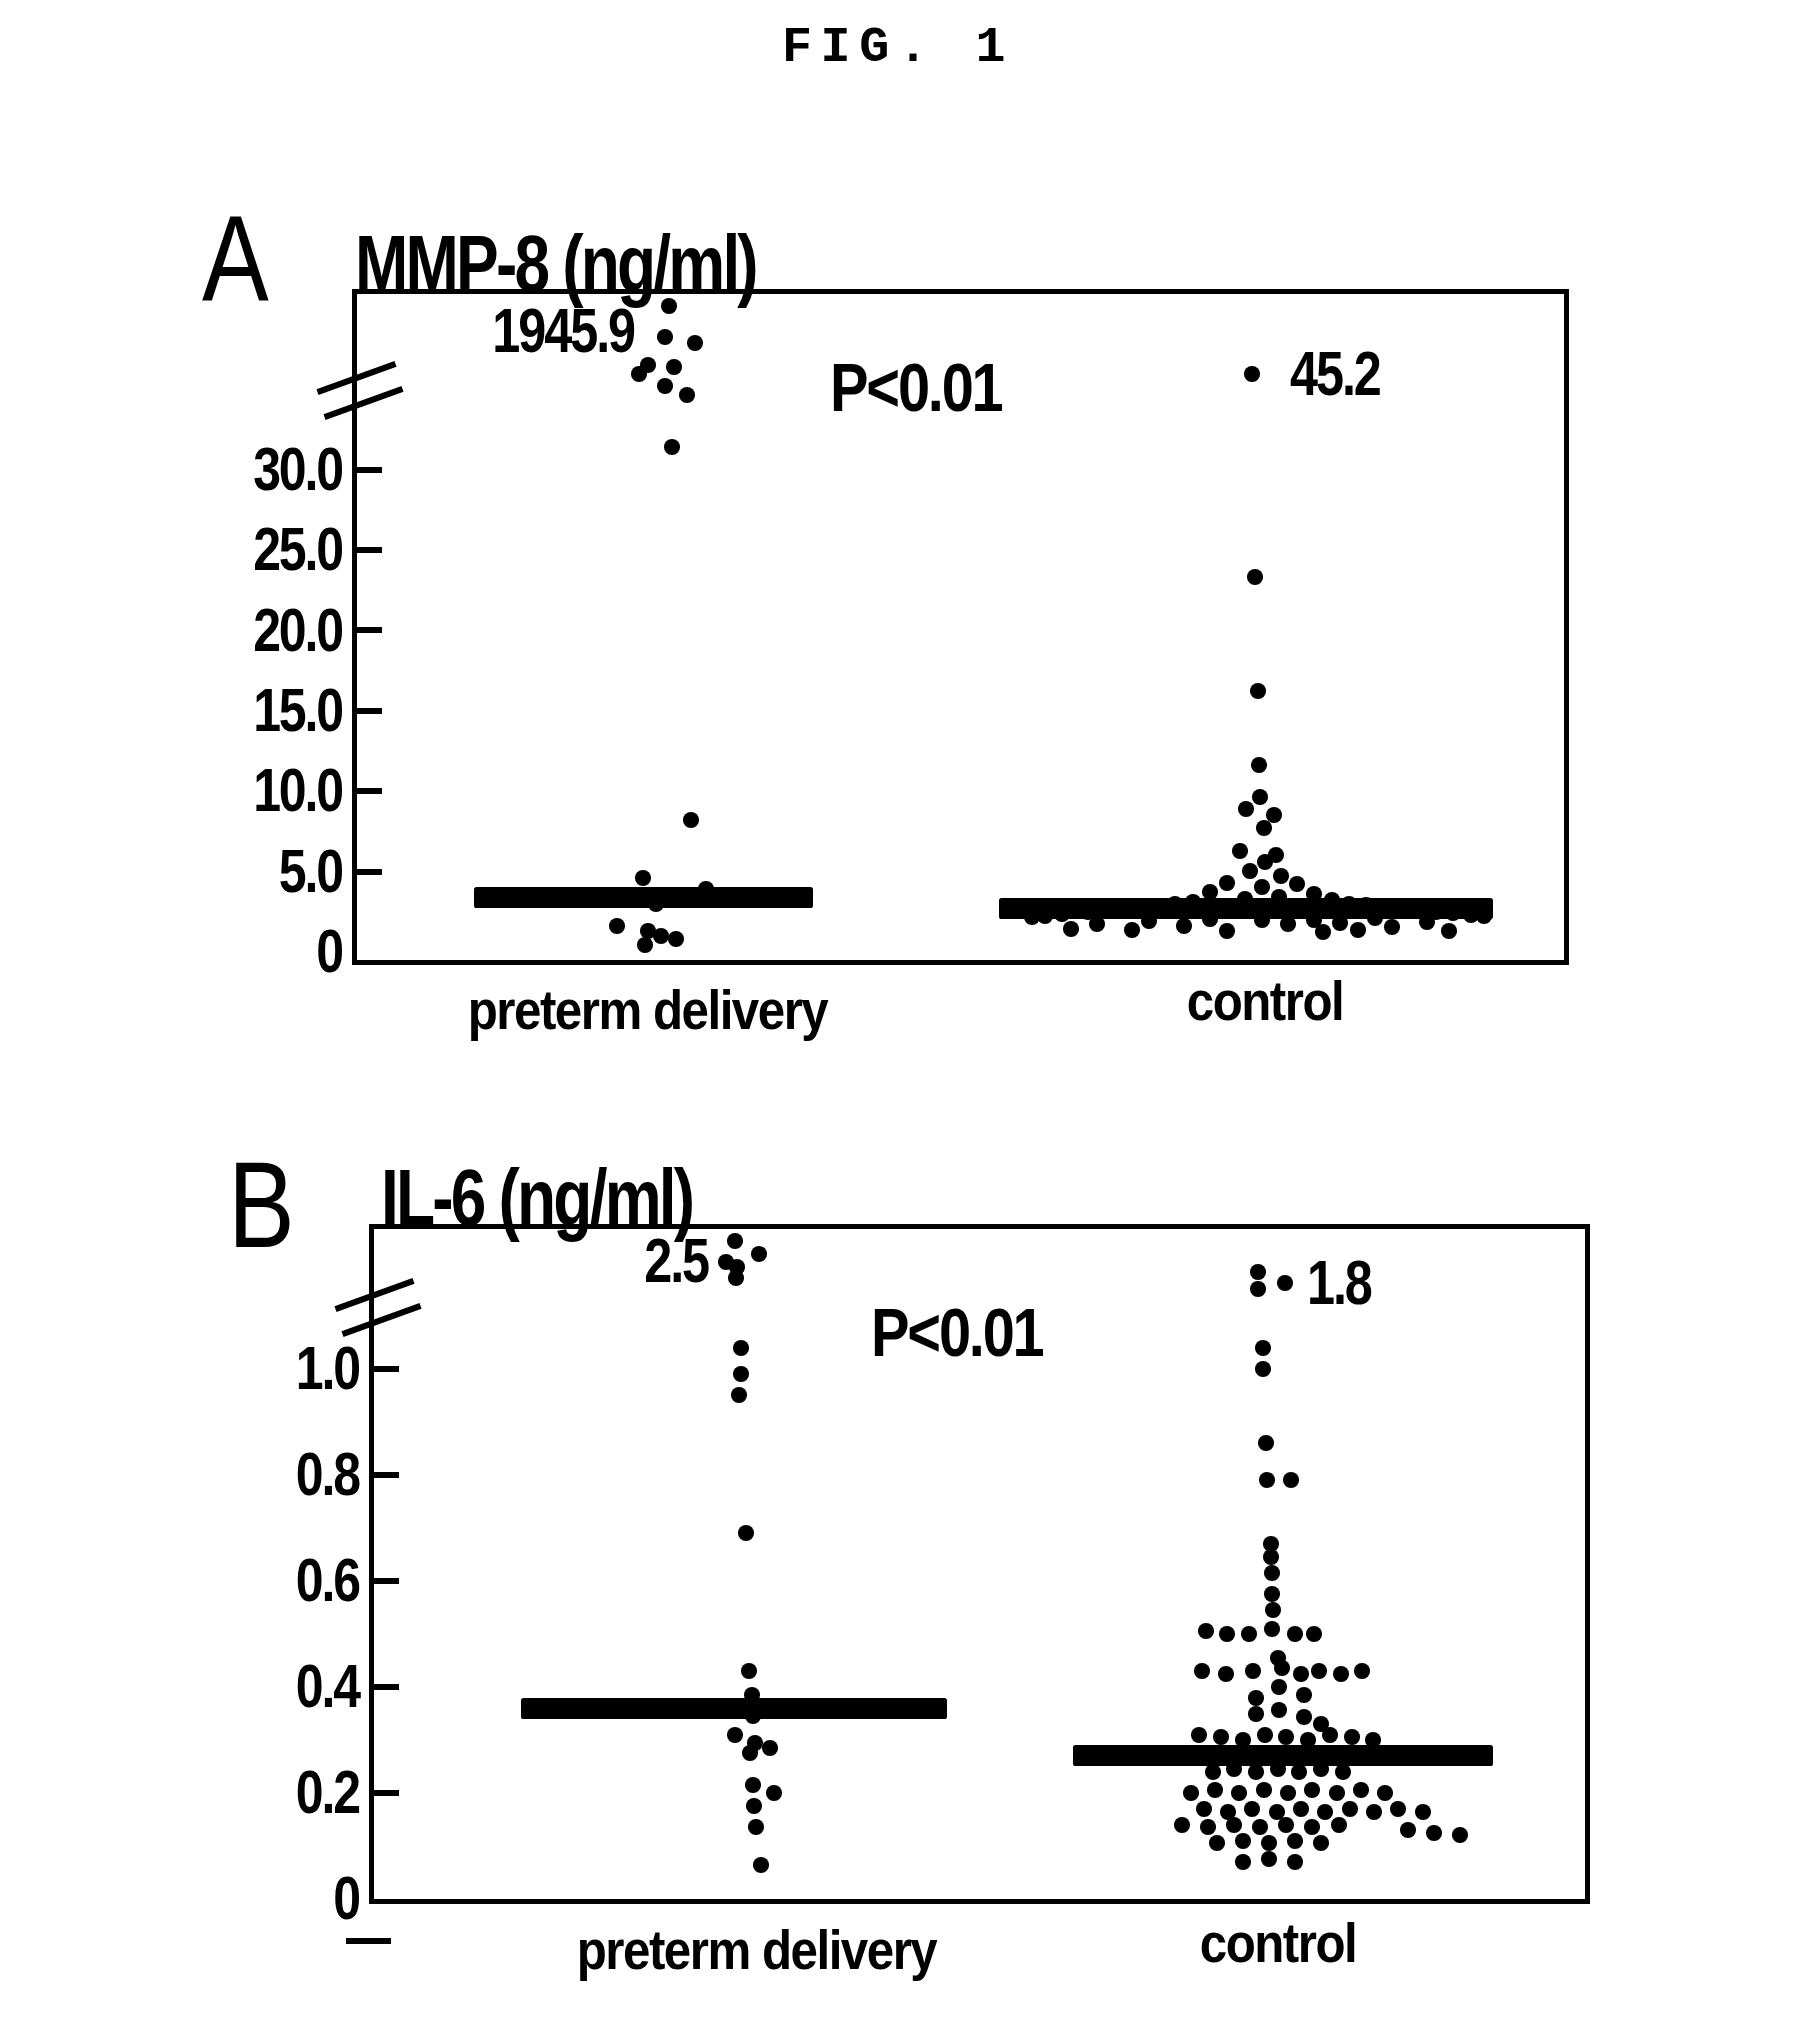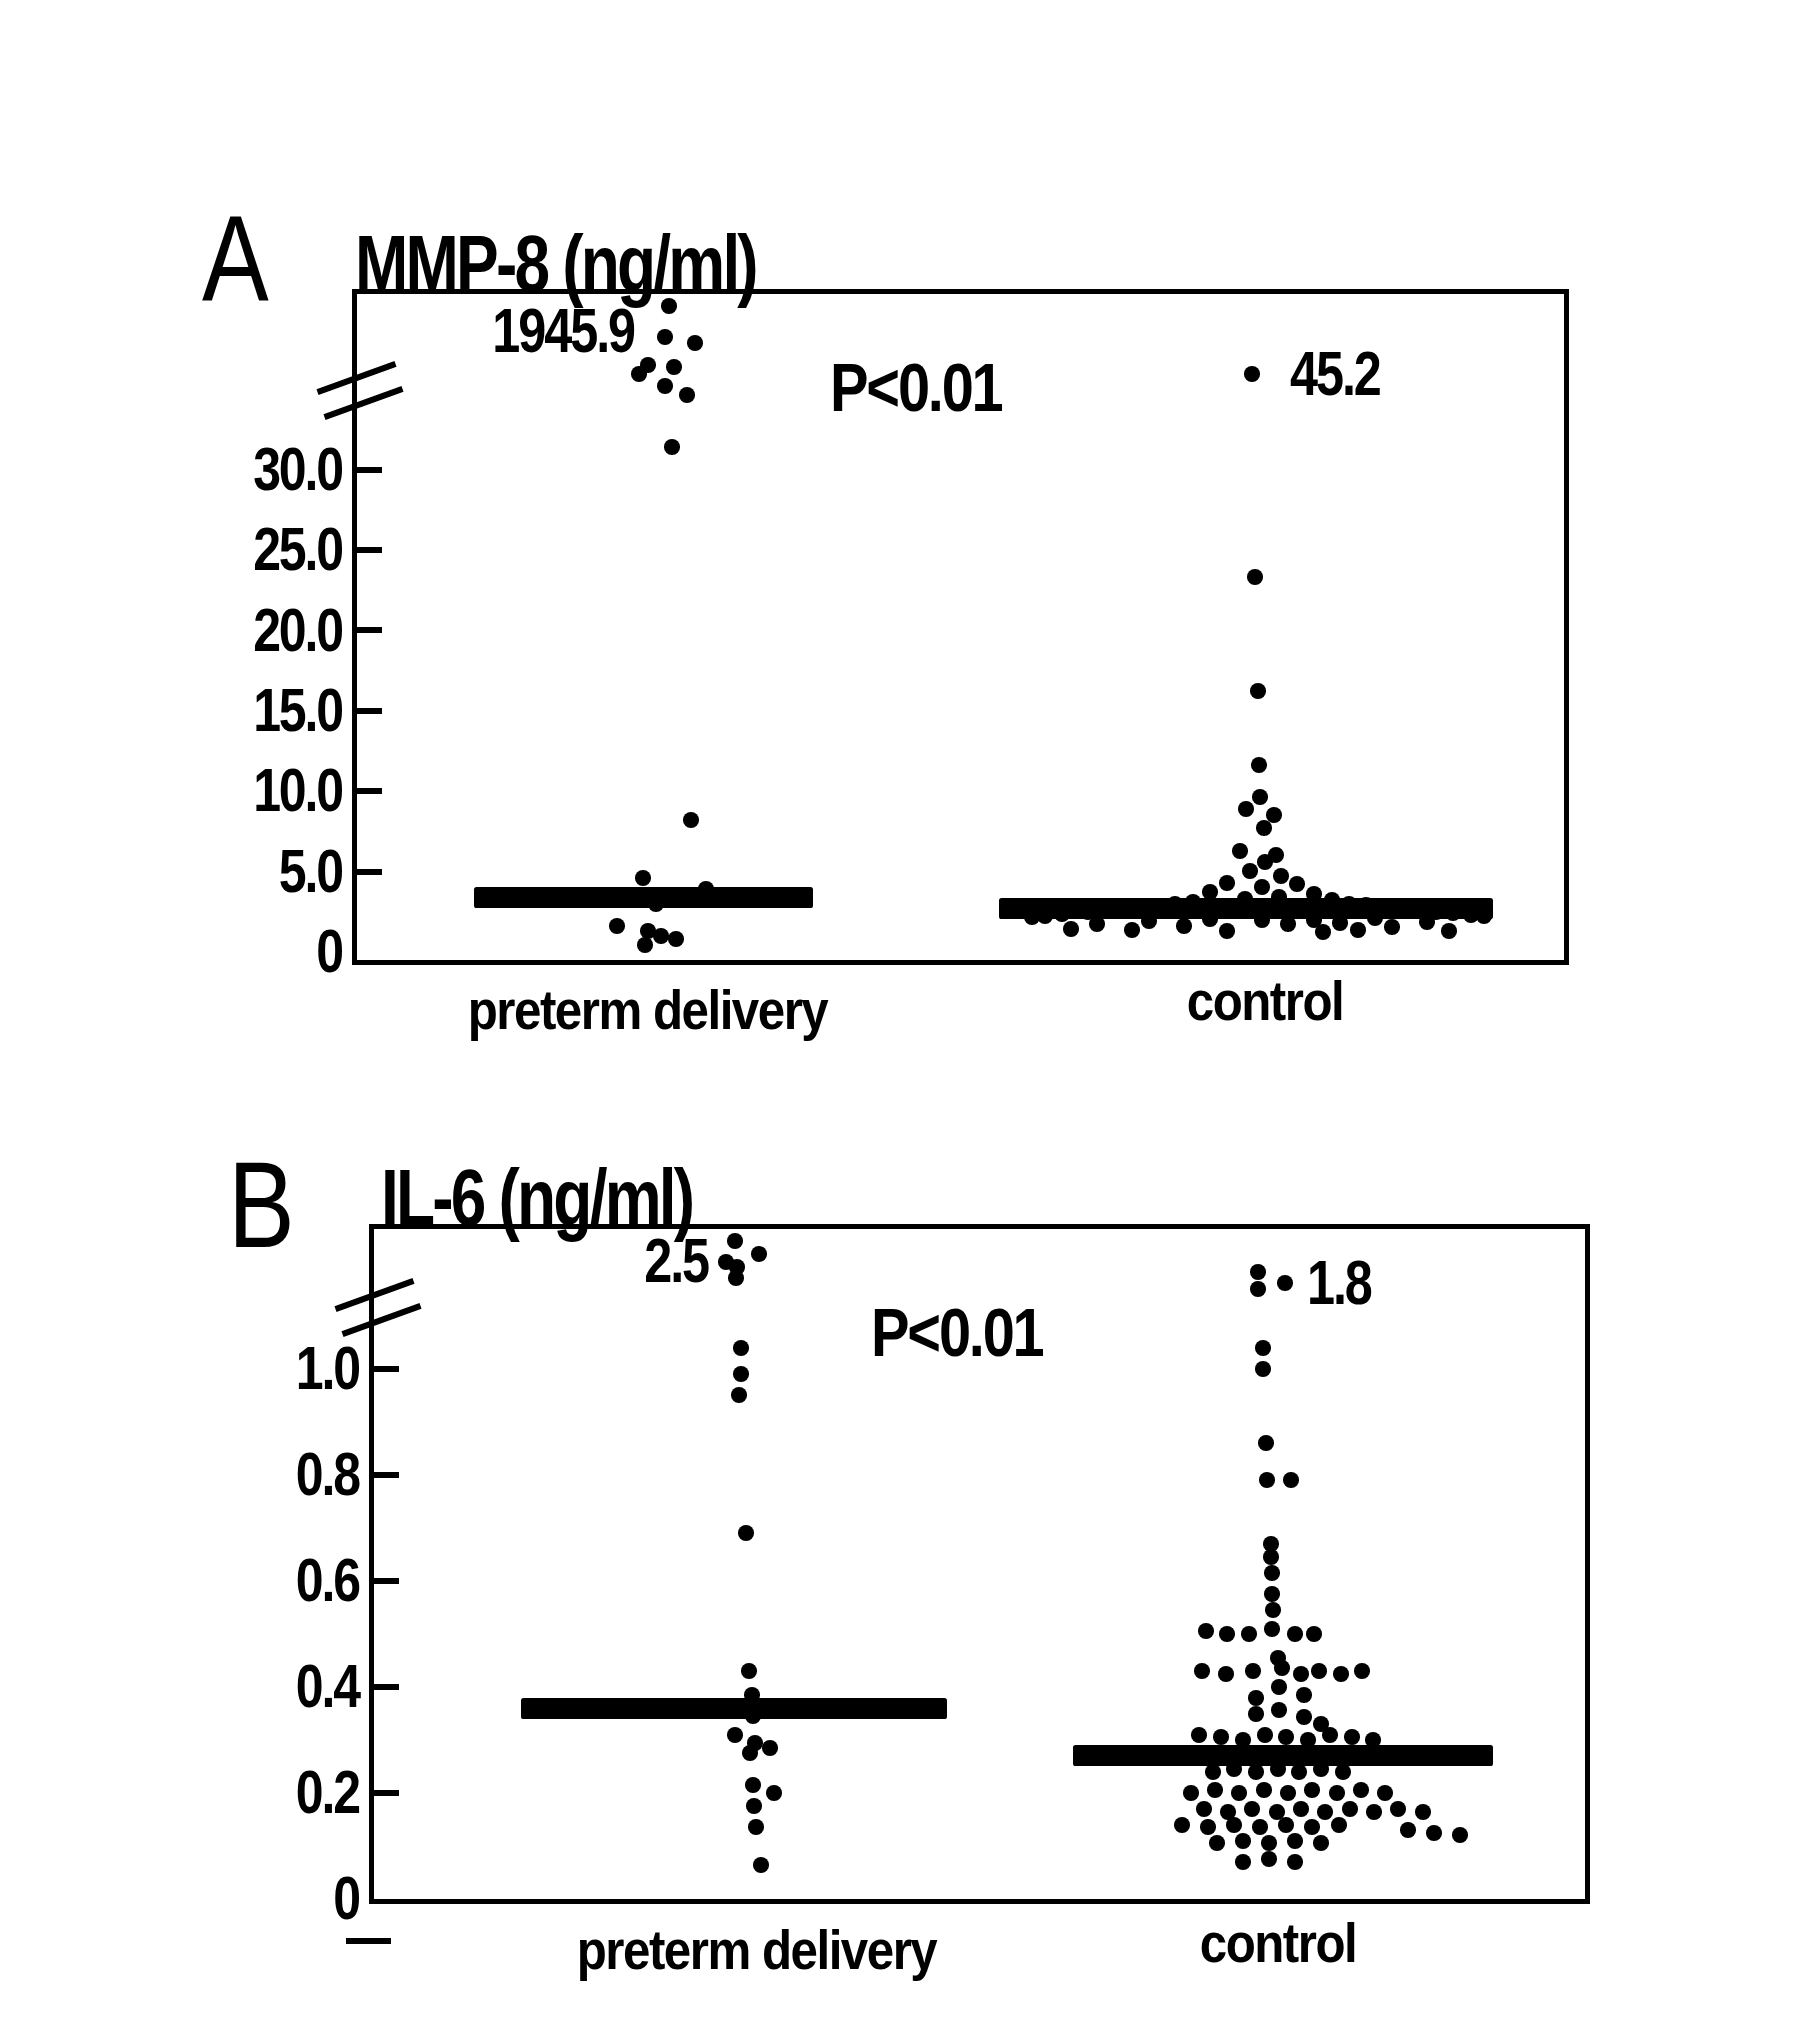--- a/index.html
+++ b/index.html
@@ -38,20 +38,21 @@
                letter-spacing:-2.6px;line-height:61px;transform:scaleX(0.82);transform-origin:right center;}
   .dot{position:absolute;width:15.6px;height:15.6px;background:#000;border-radius:50%;}
   .median-bar{position:absolute;height:21px;background:#000;border-radius:2.6px;}
   .break-mark{position:absolute;width:83px;height:6px;background:#000;transform:rotate(-20deg);}
   .layer{position:absolute;left:0;top:0;width:1796px;height:2035px;pointer-events:none;}
 </style>
 </head>
 <body>
 
 <div class="canvas">
+  <div id="fig-title">FIG. 1</div>
 
   <div id="panelA-letter" class="panel-letter">A</div>
   <div id="panelA-title" class="panel-title">MMP-8 (ng/ml)</div>
   <div id="boxA" class="plot-box"></div>
   <div id="annA-max-preterm" class="ann">1945.9</div>
   <div id="annA-p" class="ann">P&lt;0.01</div>
   <div id="annA-max-control" class="ann">45.2</div>
   <div id="xlabelA-0" class="x-label">preterm delivery</div>
   <div id="xlabelA-1" class="x-label">control</div>
 

